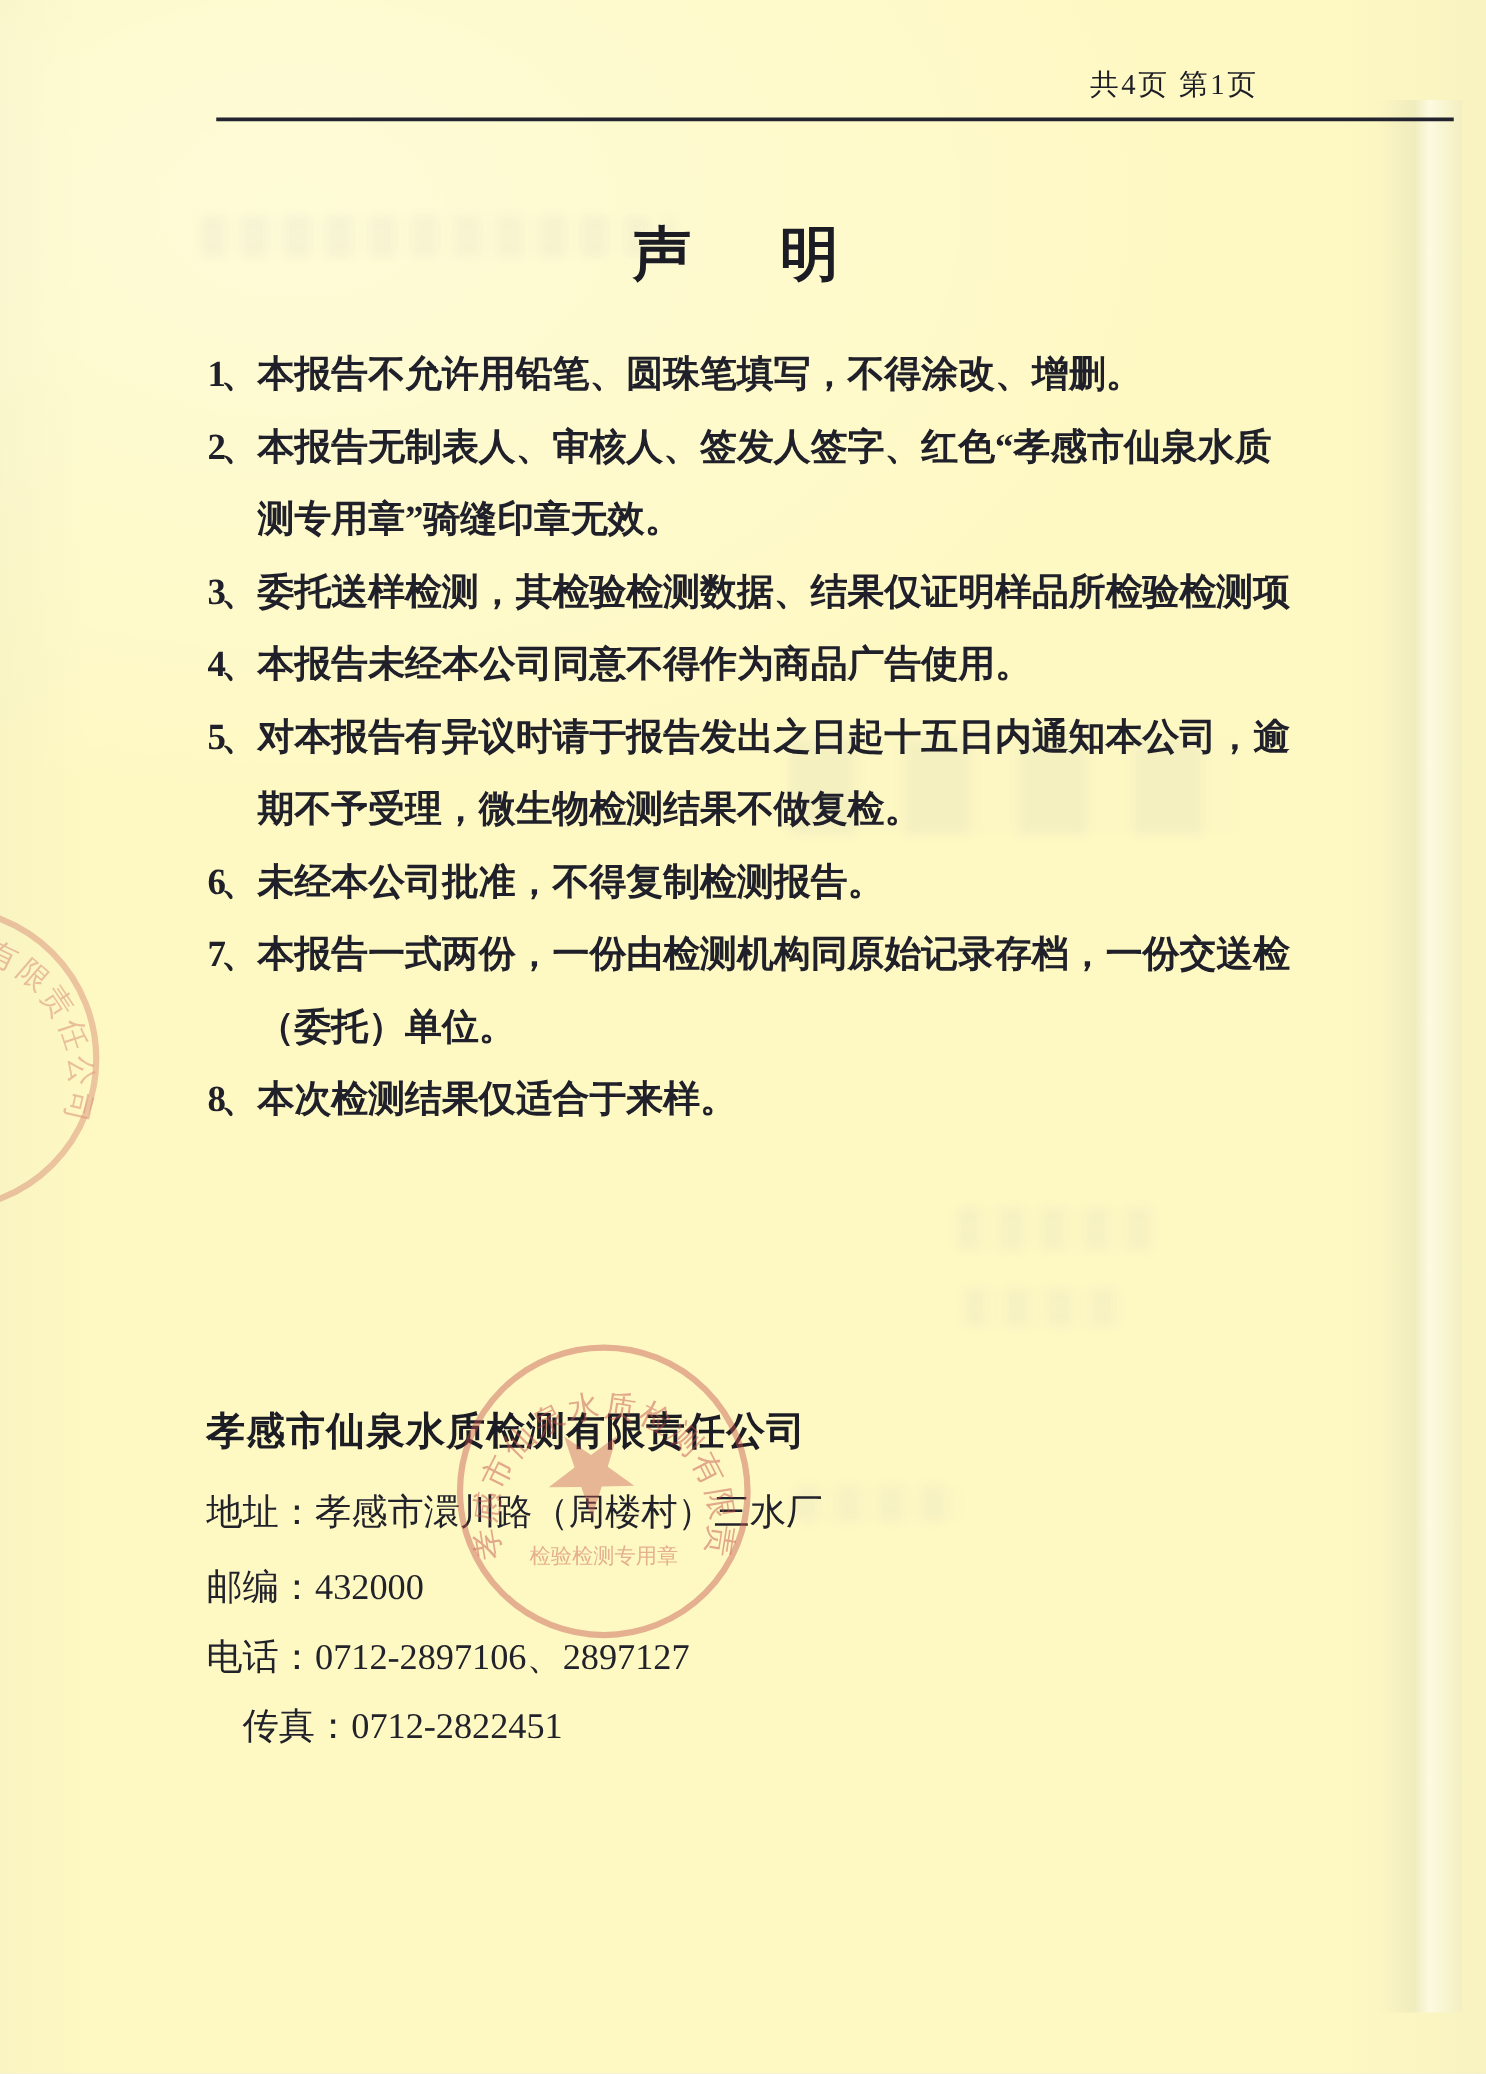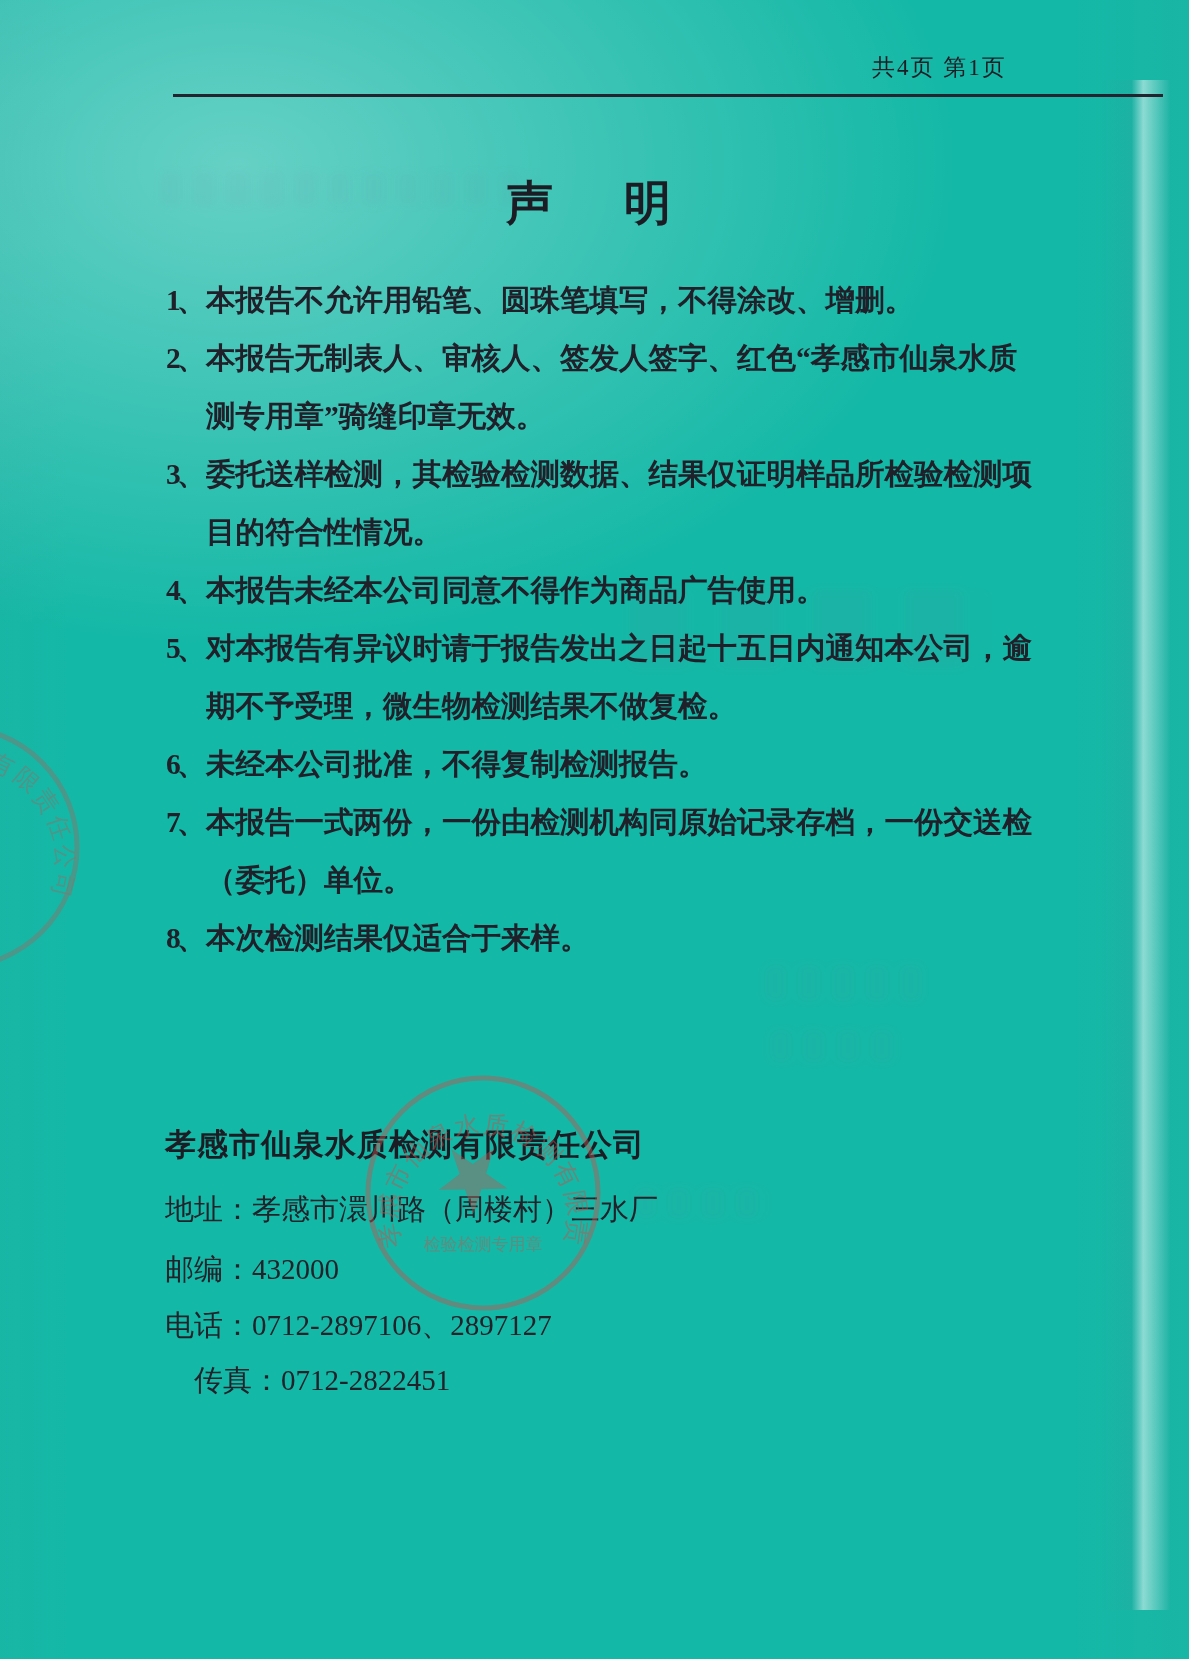--- a/index.html
+++ b/index.html
@@ -1,20 +1,20 @@
 <!DOCTYPE html>
 <html><head>
 <meta charset="utf-8">
 <style>
   html,body { margin:0; padding:0; background:#e9e8ee; }
   .page {
     position:relative;
     width:1189px; height:1659px;
     margin:0 auto;
-    background:#14b8a6;
+    background:#fef9c3;
     overflow:hidden;
     font-family:"Liberation Serif","DejaVu Serif",serif;
     color:#22222b;
   }
   
   .paper-shade {
     position:absolute; inset:0; pointer-events:none;
     background:
       radial-gradient(1200px 800px at 20% 10%, rgba(255,255,255,0.35), transparent 60%),
       linear-gradient(90deg, rgba(120,120,140,0.04), transparent 6%, transparent 90%, rgba(120,120,140,0.05));
@@ -105,21 +105,20 @@
 
   <div class="doc-title">声　明</div>
 
   <div class="statement-list">
     <div class="s-line"><span class="s-num">1、</span><span>本报告不允许用铅笔、圆珠笔填写，不得涂改、增删。</span></div>
 
     <div class="s-line"><span class="s-num">2、</span><span>本报告无制表人、审核人、签发人签字、红色“孝感市仙泉水质</span></div>
     <div class="s-line"><span>测专用章”骑缝印章无效。</span></div>
 
     <div class="s-line"><span class="s-num">3、</span><span>委托送样检测，其检验检测数据、结果仅证明样品所检验检测项</span></div>
-    <div class="s-line"><span>目的符合性情况。</span></div>
 
     <div class="s-line"><span class="s-num">4、</span><span>本报告未经本公司同意不得作为商品广告使用。</span></div>
 
     <div class="s-line"><span class="s-num">5、</span><span>对本报告有异议时请于报告发出之日起十五日内通知本公司，逾</span></div>
     <div class="s-line"><span>期不予受理，微生物检测结果不做复检。</span></div>
 
     <div class="s-line"><span class="s-num">6、</span><span>未经本公司批准，不得复制检测报告。</span></div>
 
     <div class="s-line"><span class="s-num">7、</span><span>本报告一式两份，一份由检测机构同原始记录存档，一份交送检</span></div>
     <div class="s-line"><span>（委托）单位。</span></div>

